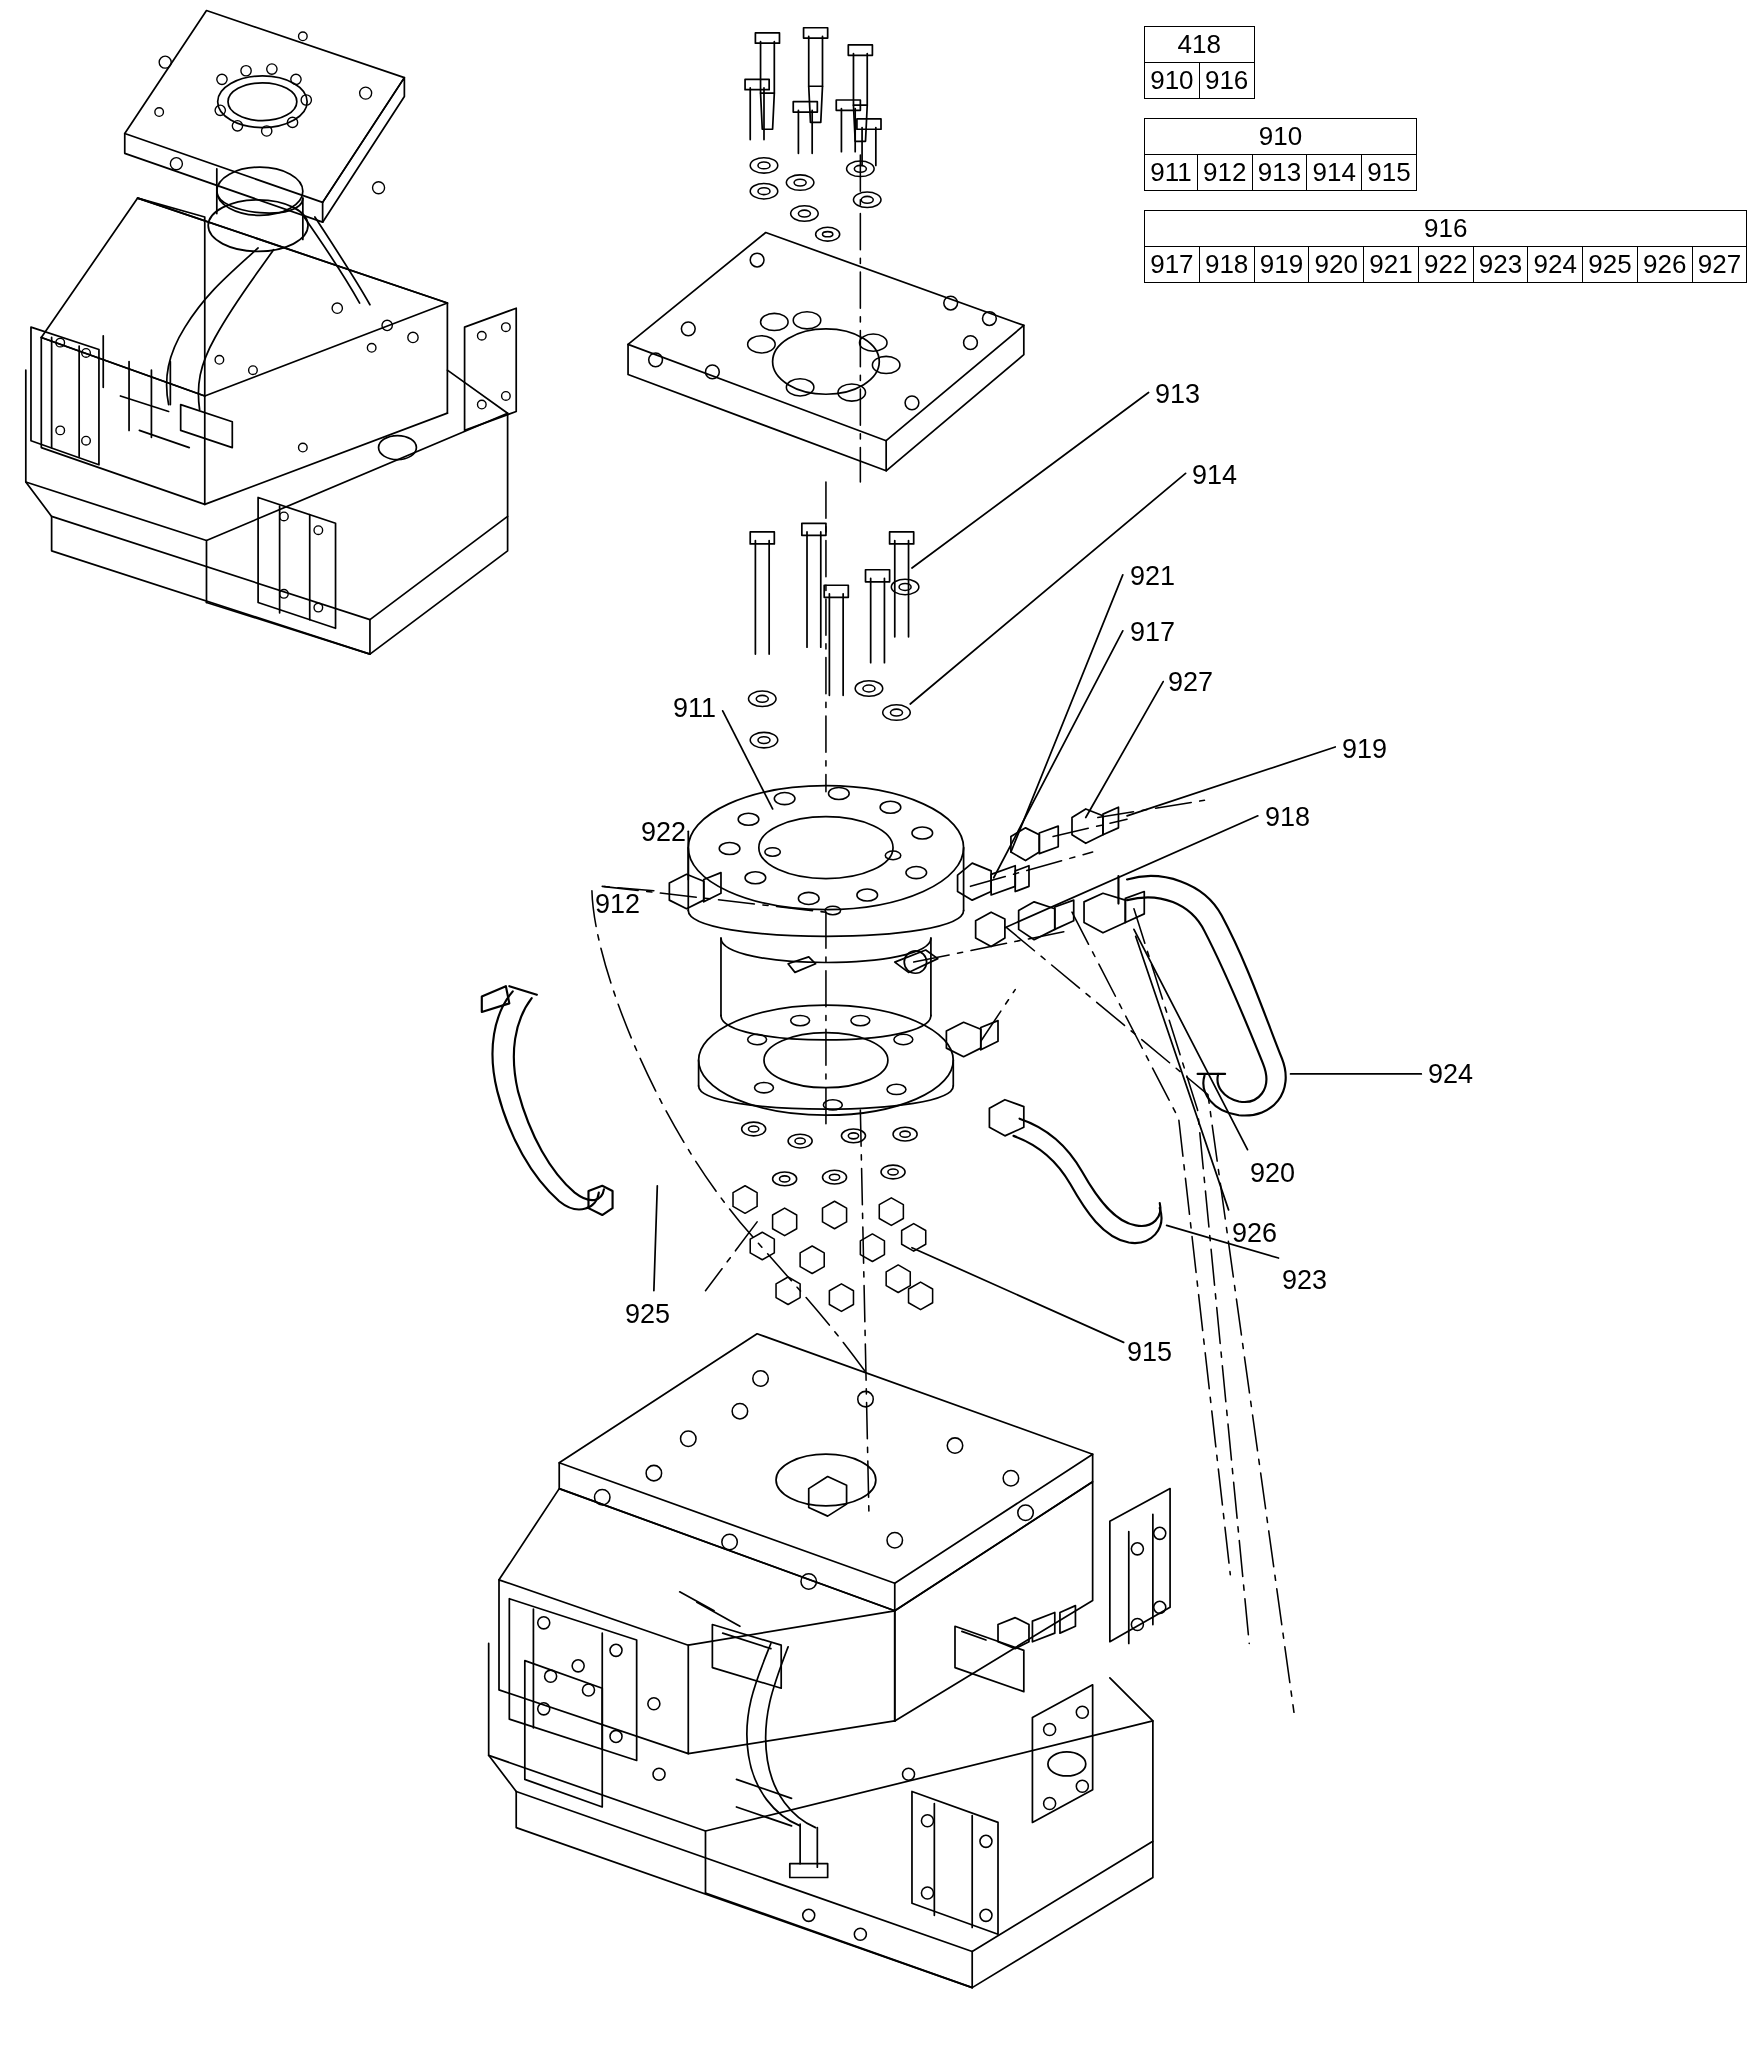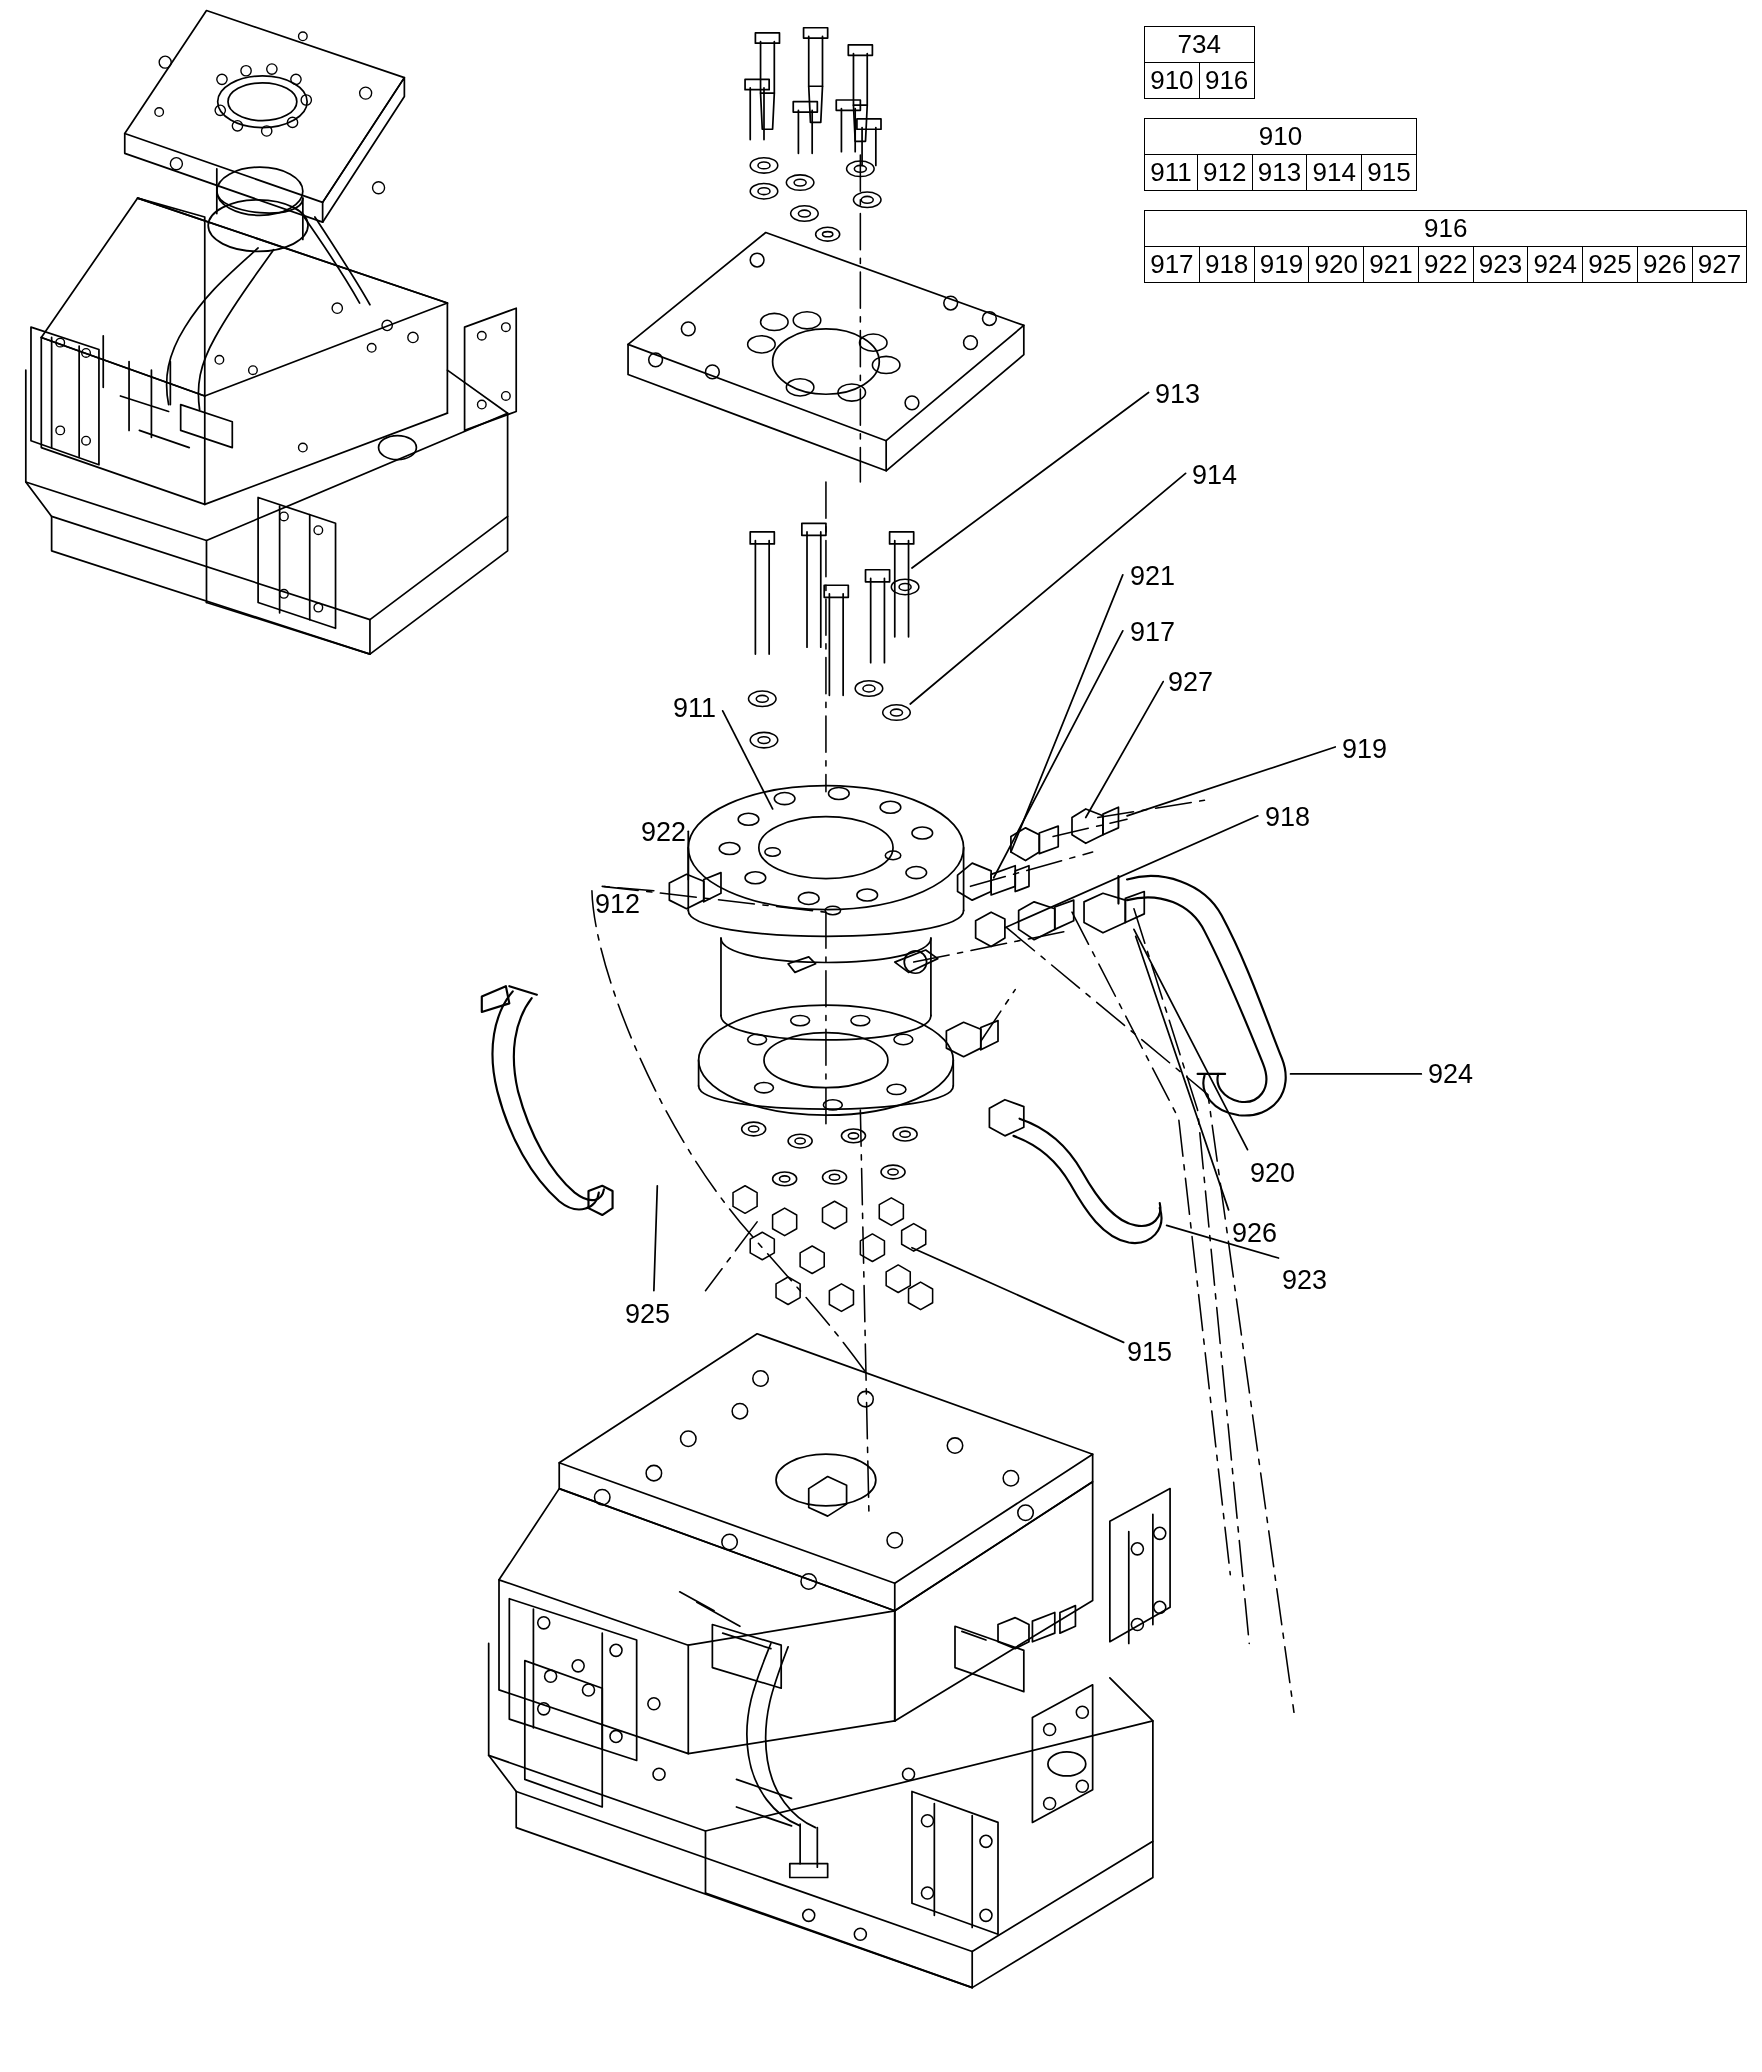--- a/index.html
+++ b/index.html
@@ -529,21 +529,21 @@
       </g>
 
     </g>
   </svg>
 
   <div class="hierarchy">
 
     <table class="htable">
       <tbody>
           <tr>
-        <td colspan="2">734</td>
+        <td colspan="2">418</td>
       </tr>
       <tr>
         <td>910</td>
         <td>916</td>
       </tr>
     </tbody>
       </table>
 
     <table class="htable">
       <tbody>

